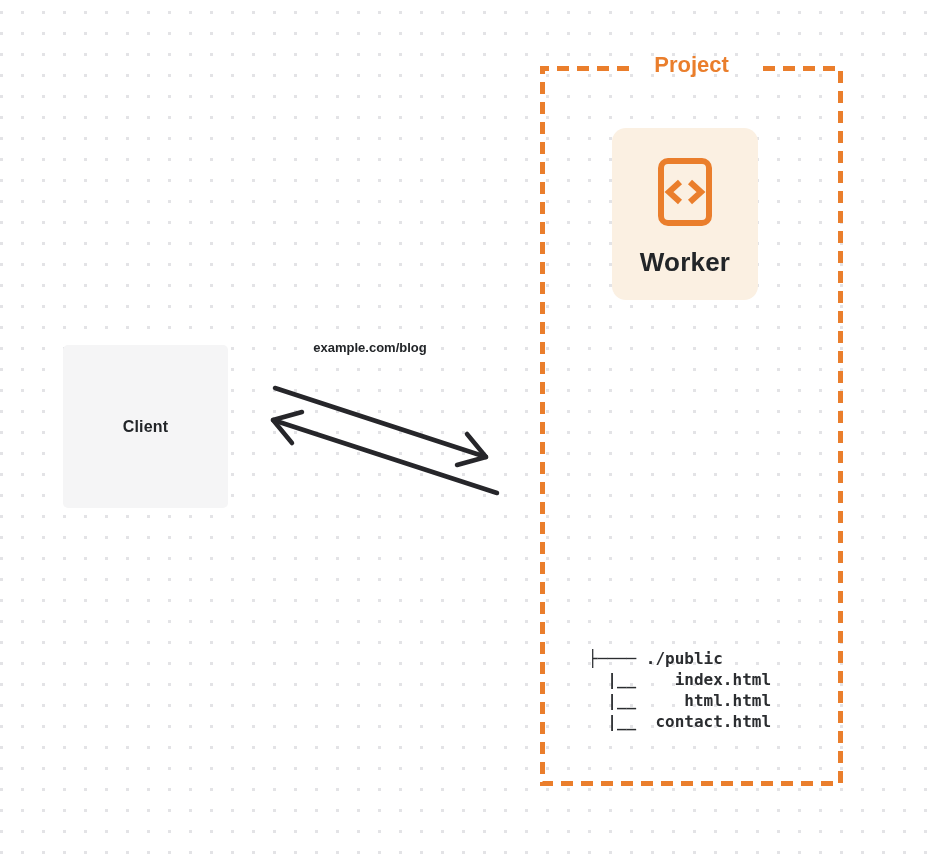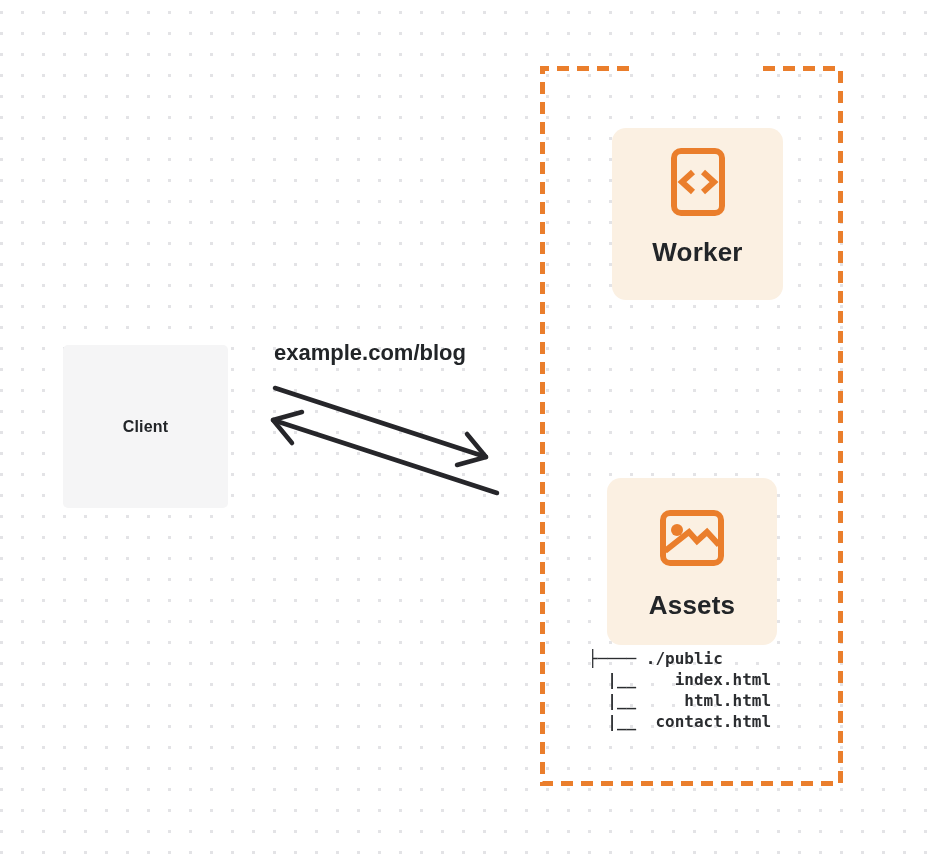--- a/index.html
+++ b/index.html
@@ -20,34 +20,34 @@
     font-family:"Liberation Sans",sans-serif;
   }
   .client-box{
     position:absolute;left:63px;top:345px;width:165px;height:163px;
     background:var(--client-bg);border-radius:5px;
     display:flex;align-items:center;justify-content:center;
   }
   .client-box .label{font-size:16px;font-weight:700;color:var(--dark);letter-spacing:.2px;}
   .request-label{
     position:absolute;left:260px;top:340px;width:220px;text-align:center;
-    font-size:22px;font-weight:700;color:var(--dark);
+    font-size:13px;font-weight:700;color:var(--dark);
   }
   svg.overlay{position:absolute;left:0;top:0;width:938px;height:860px;overflow:visible;pointer-events:none;}
   .project-border{fill:none;stroke:var(--orange);stroke-width:5;stroke-dasharray:12 8;}
   .arrow{fill:none;stroke:var(--arrow);stroke-width:4.5;stroke-linecap:round;stroke-linejoin:round;}
   .project-label{
     position:absolute;left:540px;top:52px;width:303px;text-align:center;
     font-size:22px;font-weight:700;color:var(--orange);line-height:26px;
   }
   .card{
     position:absolute;background:var(--cream);border-radius:14px;
     display:flex;flex-direction:column;align-items:center;
   }
-  .card.worker{left:612px;top:128px;width:171px;height:172px;padding-top:20px;box-sizing:border-box;}
+  .card.worker{left:612px;top:128px;width:146px;height:172px;padding-top:30px;box-sizing:border-box;}
   .card.assets{left:607px;top:478px;width:170px;height:167px;padding-top:32px;box-sizing:border-box;}
   .card .card-label{font-size:26px;font-weight:700;color:var(--dark);letter-spacing:.2px;}
   .card.worker .card-label{margin-top:17px;}
   .card.assets .card-label{margin-top:20px;}
   .icon-stroke{fill:none;stroke:var(--orange);stroke-width:6;}
   .icon-fill{fill:var(--orange);}
   .file-tree{
     position:absolute;left:588px;top:648px;margin:0;
     font-family:"DejaVu Sans Mono",monospace;
     font-size:16px;line-height:21px;font-weight:700;color:var(--tree);
@@ -70,41 +70,32 @@
       <path class="arrow" d="M 302 412 L 273 420 L 292 443"></path>
     </g>
   </svg>
 
   <div class="client-box">
     <span class="label">Client</span>
   </div>
 
   <div class="request-label">example.com/blog</div>
 
+  <div class="project-label">Project</div>
 
   <div class="card worker">
     <span>
       <svg width="54" height="68" viewBox="0 0 54 68">
         <rect class="icon-stroke" x="3" y="3" width="48" height="62" rx="7"></rect>
         <polyline class="icon-stroke" points="22,24 11,34 22,44" stroke-linejoin="miter"></polyline>
         <polyline class="icon-stroke" points="32,24 43,34 32,44" stroke-linejoin="miter"></polyline>
       </svg>
     </span>
     <span class="card-label">Worker</span>
   </div>
 
-  <div class="card assets">
-    <span>
-      <svg width="64" height="56" viewBox="0 0 64 56">
-        <rect class="icon-stroke" x="3" y="3" width="58" height="50" rx="7"></rect>
-        <circle class="icon-fill" cx="17" cy="20" r="6"></circle>
-        <polyline class="icon-stroke" points="5,41 29,22 37,31 47,22 59,35" stroke-linejoin="miter"></polyline>
-      </svg>
-    </span>
-    <span class="card-label">Assets</span>
-  </div>
 
   <pre class="file-tree">├──── ./public
   |__    index.html
   |__     html.html
   |__  contact.html</pre>
 
 </div>
 
 </body></html>

